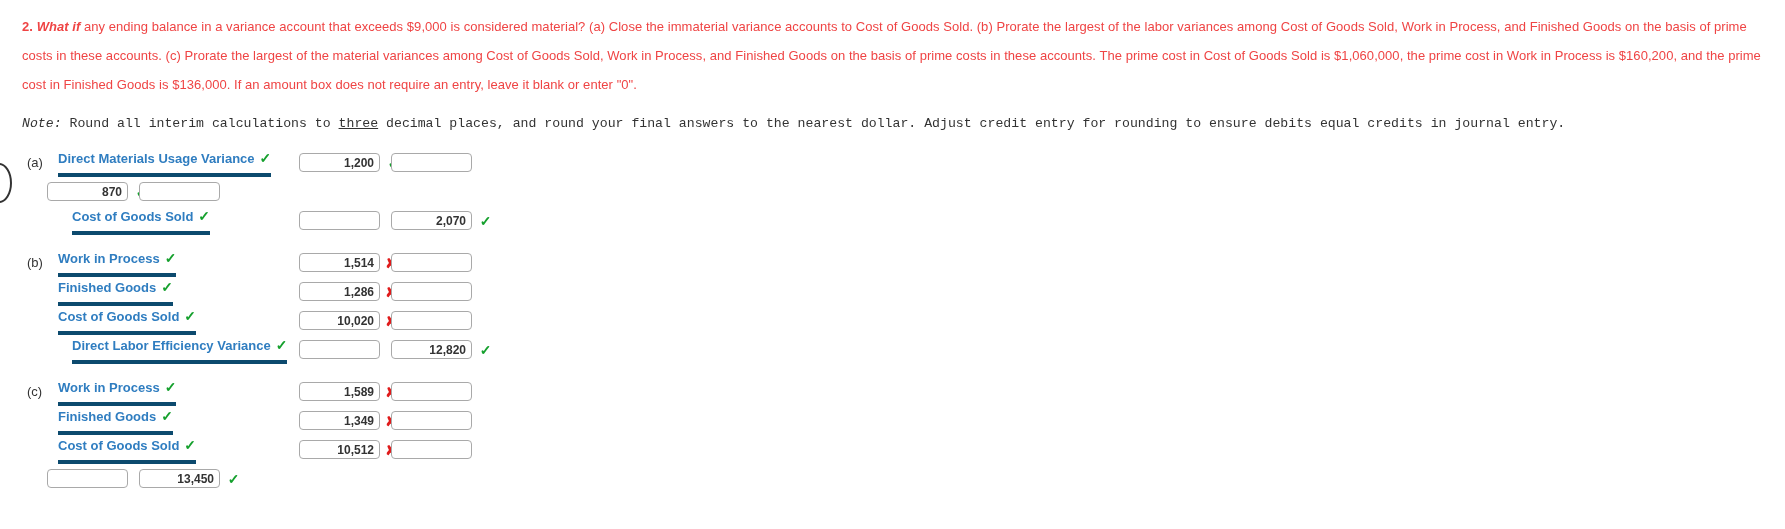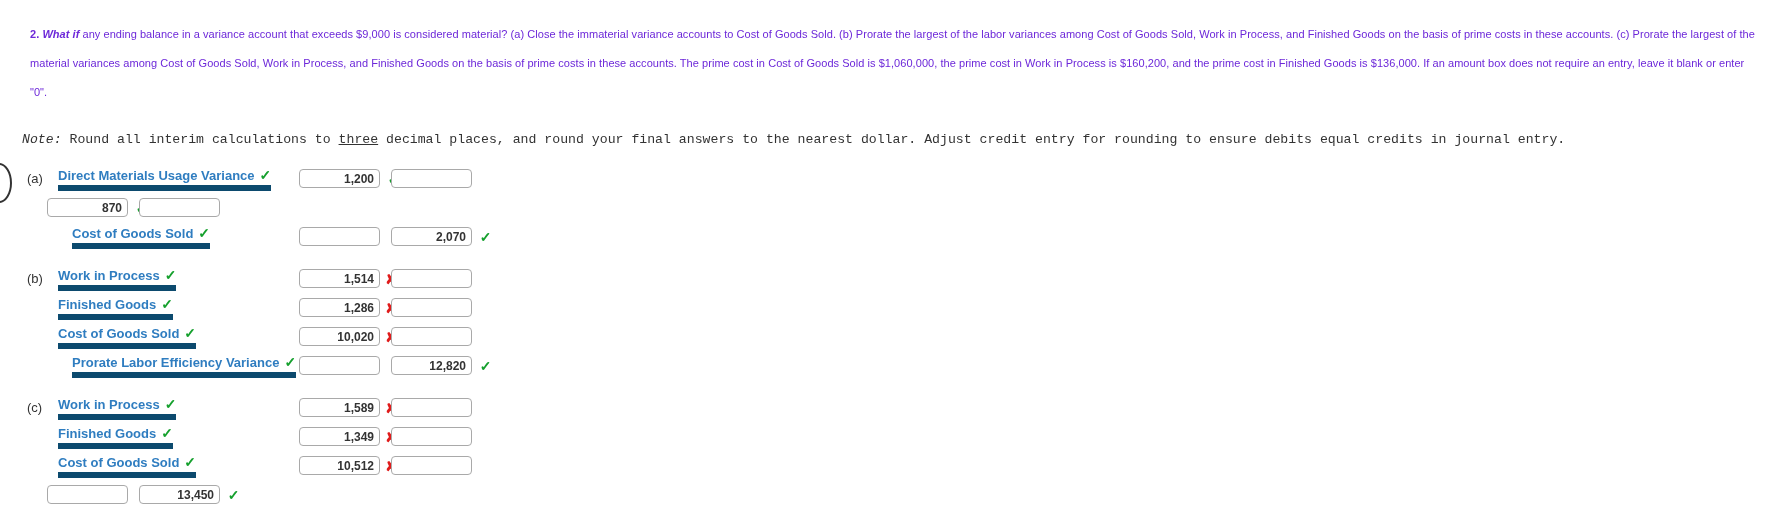--- a/index.html
+++ b/index.html
@@ -23,25 +23,25 @@
     top: 163px;
     width: 22px;
     height: 36px;
     border: 2px solid #333333;
     border-radius: 50%;
     background: transparent;
   }
 
   
   .statement {
-    margin: 8px;
+    margin: 0;
     padding: 12px 18px 0 22px;
-    font-size: 11px;
+    font-size: 13px;
     line-height: 29px;
-    color: #6d28d9;
+    color: #ef4444;
     letter-spacing: 0.05px;
   }
   .q-num { font-weight: bold; }
   .whatif { font-weight: bold; font-style: italic; }
 
   .note {
     margin: 0;
     padding: 14px 18px 0 22px;
     font-size: 13.2px;
     line-height: 22px;
@@ -76,22 +76,22 @@
     flex: 0 0 252px;
     box-sizing: border-box;
   }
   .acct-cell.indent { padding-left: 14px; }
 
   .acct-link {
     display: inline-block;
     color: #2f7dc0;
     font-weight: bold;
     font-size: 13px;
-    border-bottom: 6px solid #0c4a6e;
-    padding-bottom: 2px;
+    border-bottom: 4px solid #0c4a6e;
+    padding-bottom: 7px;
     white-space: nowrap;
     cursor: pointer;
   }
   .acct-name { color: #2f7dc0; }
 
   .tick {
     color: #15a02d;
     font-size: 14px;
     font-weight: bold;
     margin-left: 5px;
@@ -248,21 +248,21 @@
         </div>
         <div class="amt-cell cr">
           <input type="text" class="amt-box wide" style="">
         </div>
         <div class="mark-cell">
           <span></span>
         </div>
       </div>
       <div class="row">
         <div class="row-label-col"></div>
-        <div class="acct-cell indent"><span class="acct-link"><span class="acct-name">Prorate Labor Efficiency Variance</span><span class="tick">✓</span></span></div>
+        <div class="acct-cell indent"><span class="acct-link"><span class="acct-name">Direct Labor Efficiency Variance</span><span class="tick">✓</span></span></div>
         <div class="amt-cell dr">
           <input type="text" class="amt-box wide" style="">
         </div>
         <div class="mark-cell">
           <span></span>
         </div>
         <div class="amt-cell cr">
           <input type="text" class="amt-box wide" value="12,820" style="">
         </div>
         <div class="mark-cell">

